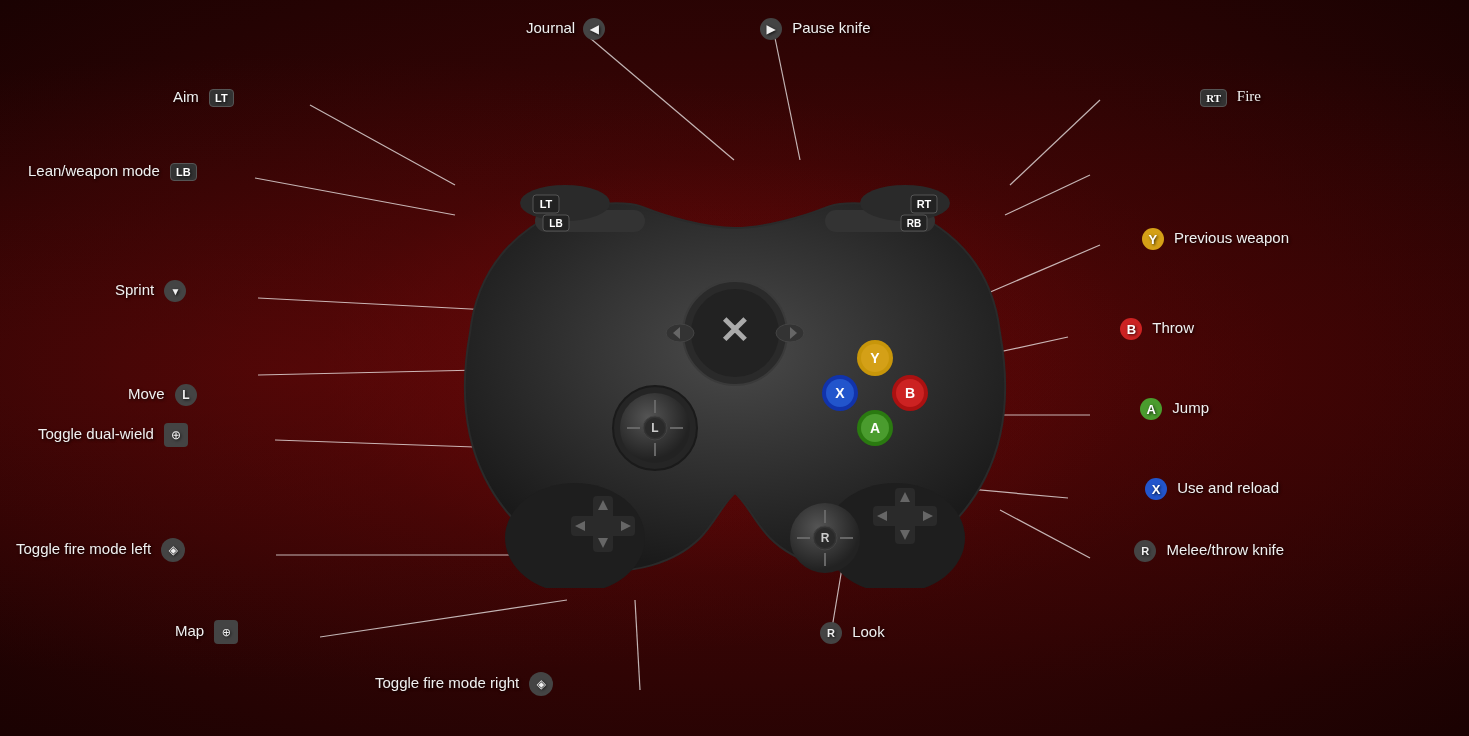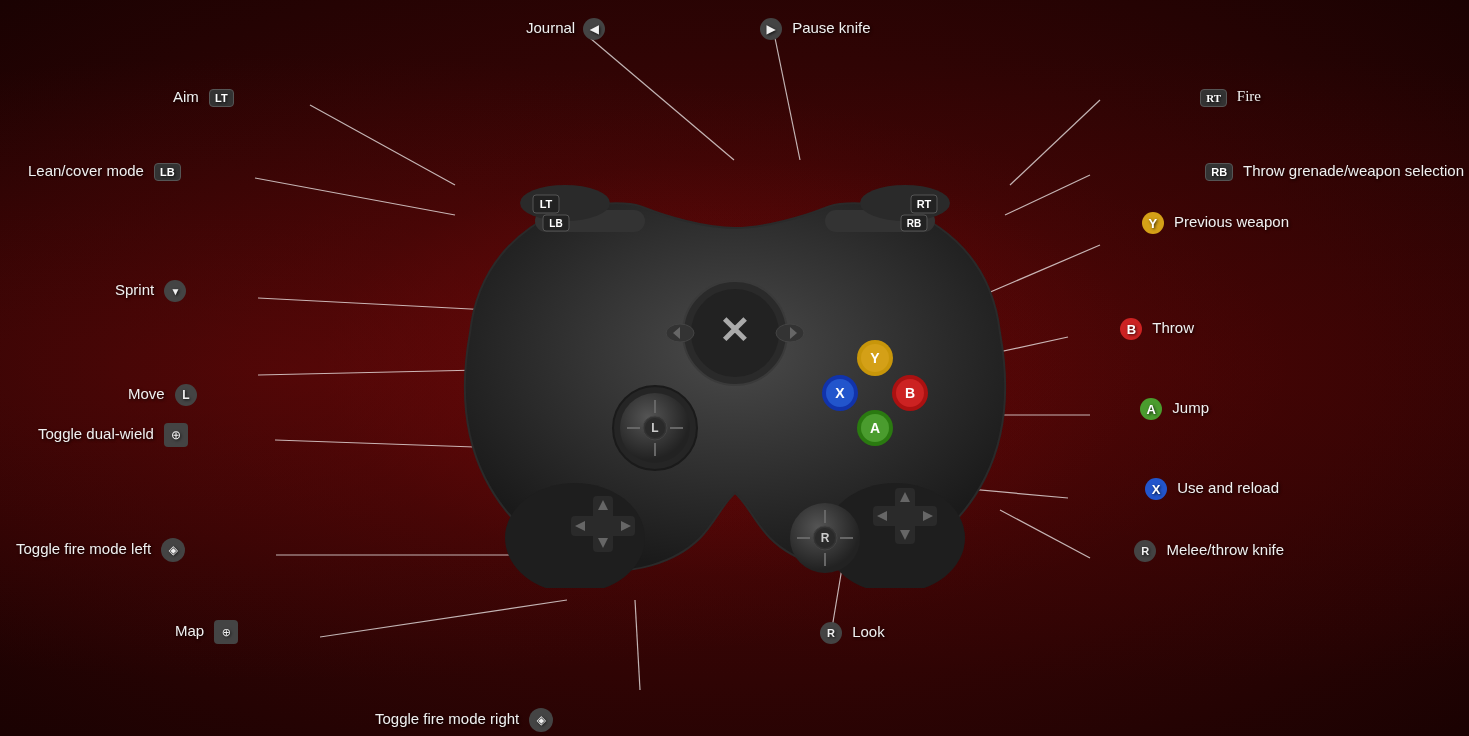--- a/index.html
+++ b/index.html
@@ -257,21 +257,21 @@
     <span style="display:inline-flex;align-items:center;justify-content:center;background:#444;border-radius:50%;width:22px;height:22px;margin-right:6px;font-size:12px;">▶</span>
     <span>Pause knife</span>
   </div>
 
   <div class="label" style="left: 155px; top: 88px; margin-left: 18px;">
     <span>Aim</span>
     <span class="badge badge-dark" style="margin-left:6px;">LT</span>
   </div>
 
   <div class="label" style="left: 28px; top: 162px;">
-    <span>Lean/cover mode</span>
+    <span>Lean/weapon mode</span>
     <span class="badge badge-dark" style="margin-left:6px;">LB</span>
   </div>
 
   <div class="label" style="left: 115px; top: 280px;">
     <span>Sprint</span>
     <span style="display:inline-flex;align-items:center;justify-content:center;background:#444;border-radius:50%;width:22px;height:22px;margin-left:6px;font-size:10px;">▼</span>
   </div>
 
   <div class="label" style="left: 128px; top: 360px; margin-top: 24px;">
     <span>Move</span>
@@ -286,41 +286,37 @@
   <div class="label" style="left: 16px; top: 538px;">
     <span>Toggle fire mode left</span>
     <span style="display:inline-flex;align-items:center;justify-content:center;background:#444;border-radius:50%;width:24px;height:24px;margin-left:6px;font-size:12px;">◈</span>
   </div>
 
   <div class="label" style="left: 175px; top: 620px;">
     <span>Map</span>
     <span style="display:inline-flex;align-items:center;justify-content:center;background:#444;border-radius:4px;width:24px;height:24px;margin-left:6px;font-size:11px;">⊕</span>
   </div>
 
-  <div class="label" style="left: 375px; top: 708px;">
+  <div class="label" style="left: 375px; top: 672px;">
     <span>Toggle fire mode right</span>
     <span style="display:inline-flex;align-items:center;justify-content:center;background:#444;border-radius:50%;width:24px;height:24px;margin-left:6px;font-size:12px;">◈</span>
   </div>
 
   <div class="label" style="left: 820px; top: 622px;">
     <span style="display:inline-flex;align-items:center;justify-content:center;background:#444;border-radius:50%;width:22px;height:22px;margin-right:6px;font-size:11px;font-weight:bold;">R</span>
     <span>Look</span>
   </div>
 
   <div class="label" style="right: 208px; top: 88px; font-family: Liberation Serif, serif;">
     <span class="badge badge-dark" style="margin-right:6px;">RT</span>
     <span>Fire</span>
   </div>
 
-  <div class="label" style="right: 5px; top: 162px;">
-    <span class="badge badge-dark" style="margin-right:6px;">RB</span>
-    <span>Throw grenade/weapon selection</span>
-  </div>
-
-  <div class="label" style="right: 180px; top: 212px;">
+
+  <div class="label" style="right: 180px; top: 228px;">
     <span class="badge badge-y" style="margin-right:6px;">Y</span>
     <span>Previous weapon</span>
   </div>
 
   <div class="label" style="right: 275px; top: 318px;">
     <span class="badge badge-b" style="margin-right:6px;">B</span>
     <span>Throw</span>
   </div>
 
   <div class="label" style="right: 260px; top: 398px;">

